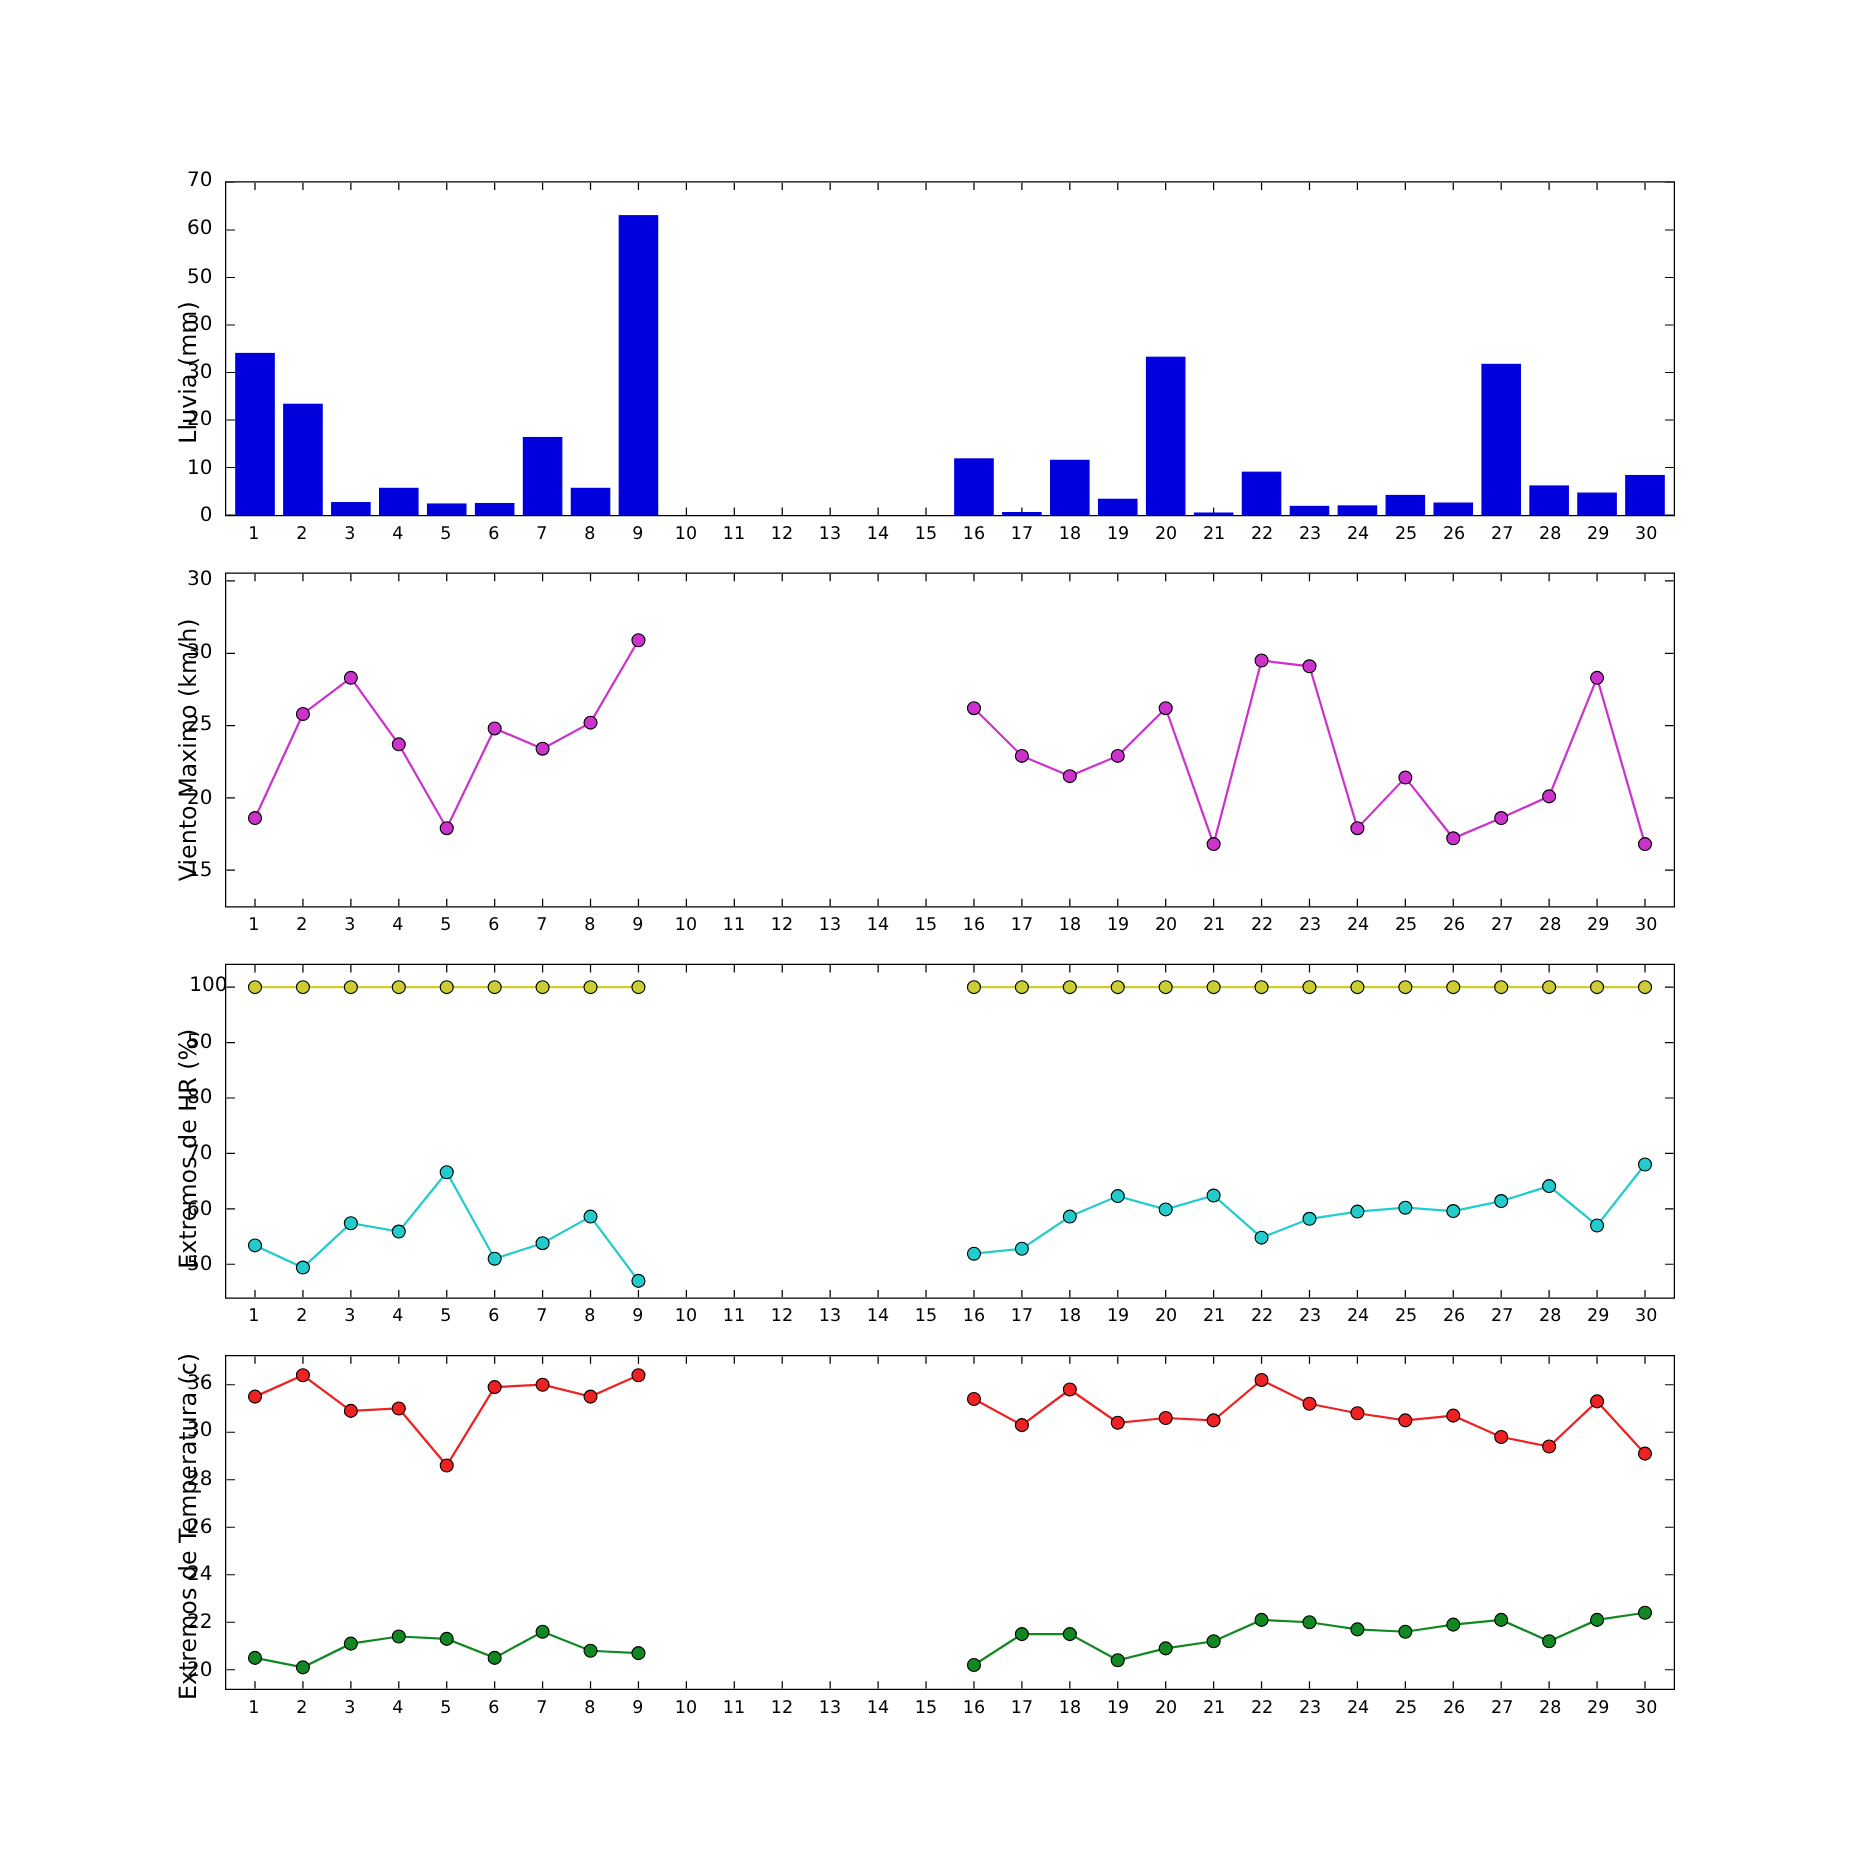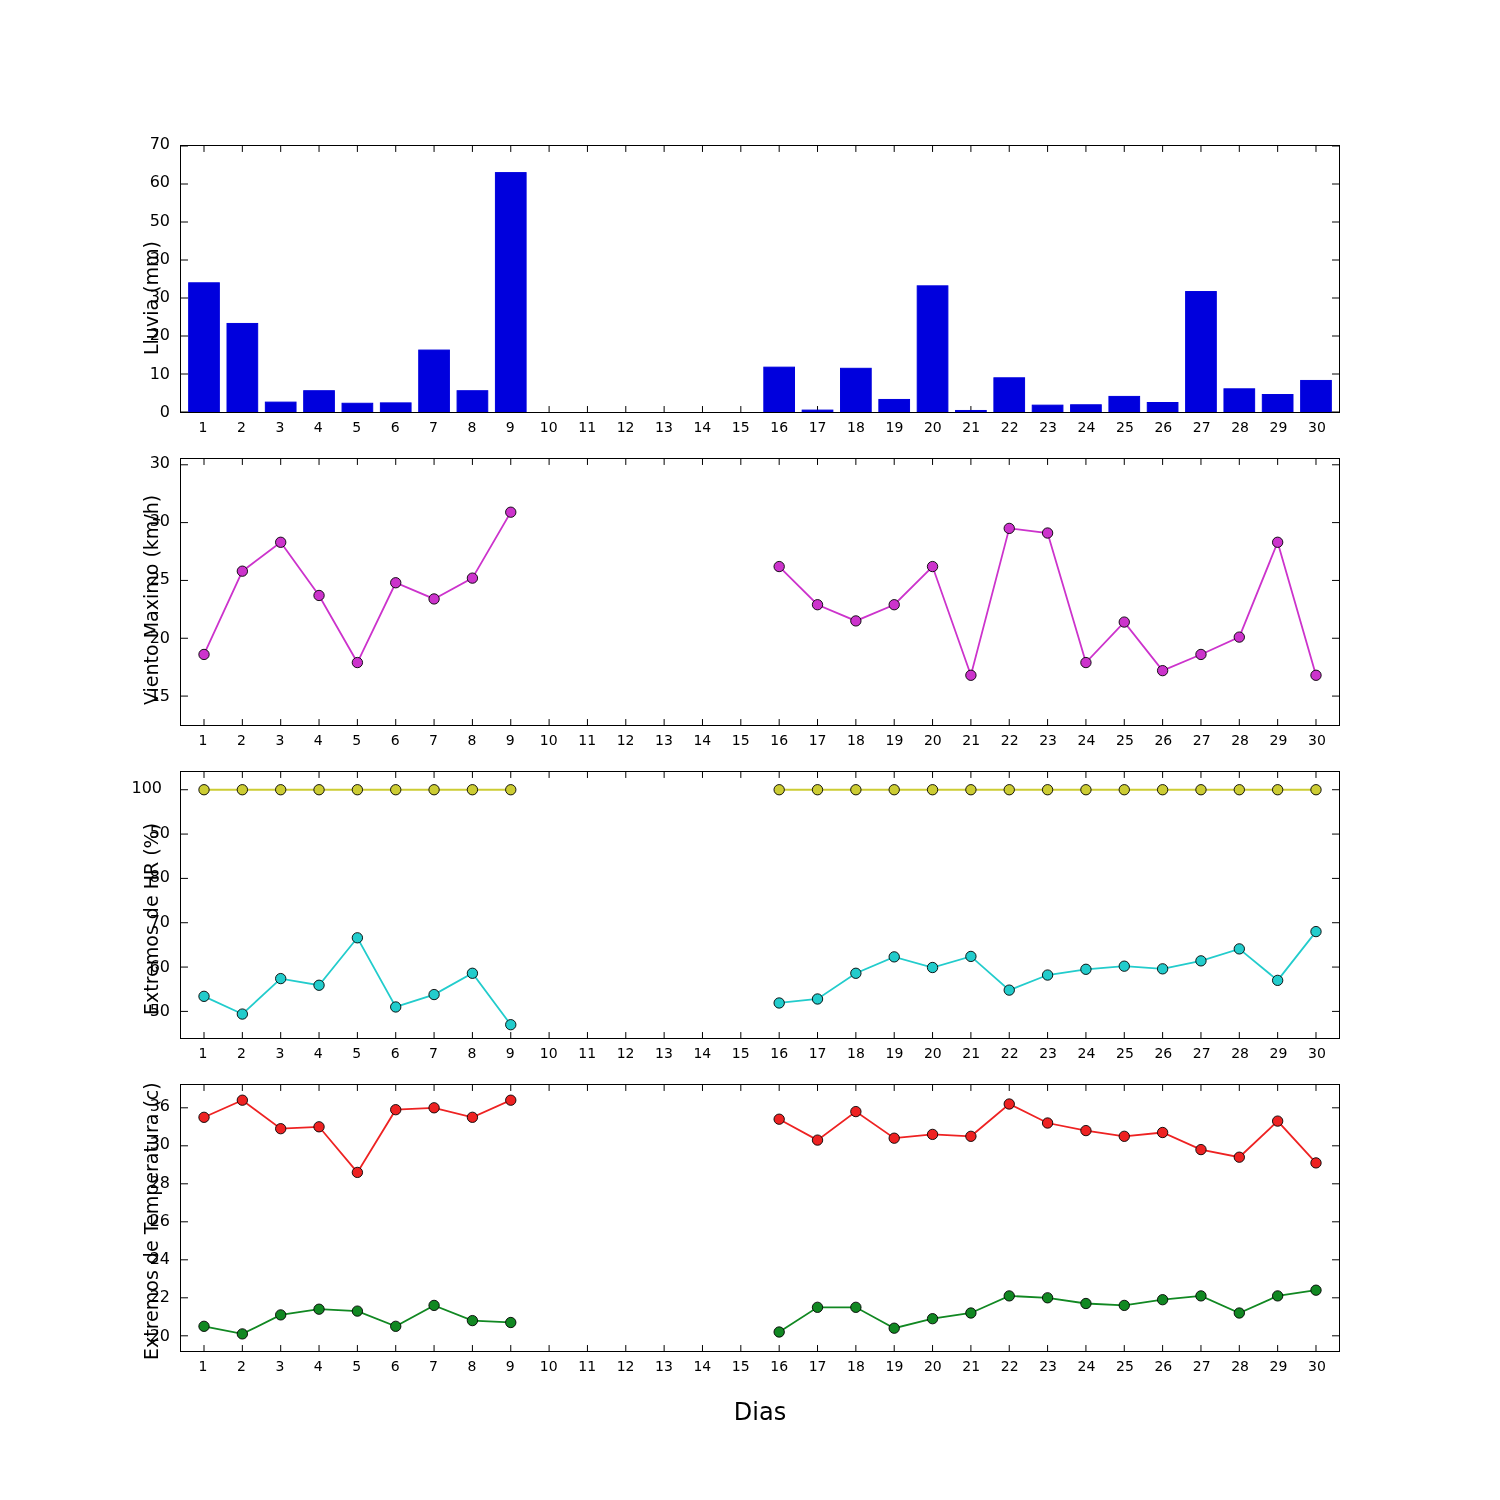--- a/index.html
+++ b/index.html
@@ -536,21 +536,20 @@
           <circle cx="983.3112582781457" cy="216.31428571428575" r="5.2" fill="#118822" stroke="#000" stroke-width="0.9"></circle>
           <circle cx="1021.7218543046357" cy="212.48571428571427" r="5.2" fill="#118822" stroke="#000" stroke-width="0.9"></circle>
           <circle cx="1060.132450331126" cy="229.71428571428572" r="5.2" fill="#118822" stroke="#000" stroke-width="0.9"></circle>
           <circle cx="1098.5430463576158" cy="212.48571428571427" r="5.2" fill="#118822" stroke="#000" stroke-width="0.9"></circle>
           <circle cx="1136.953642384106" cy="206.7428571428572" r="5.2" fill="#118822" stroke="#000" stroke-width="0.9"></circle>
         </svg>
     </div>
   </div>
   <div class="ylabel" style="left:140px;top:1360px;">Extremos de Temperatura (c)</div>
 
-  <div class="xlabel" style="left:180px;top:1398px;width:1160px;">Dias</div>
 
 <div class="ytick" style="left: 118px; top: 402px; width: 52px;">0</div>
     <div class="ytick" style="left: 118px; top: 363.714px; width: 52px;">10</div>
     <div class="ytick" style="left: 118px; top: 325.429px; width: 52px;">20</div>
     <div class="ytick" style="left: 118px; top: 287.143px; width: 52px;">30</div>
     <div class="ytick" style="left: 118px; top: 248.857px; width: 52px;">30</div>
     <div class="ytick" style="left: 118px; top: 210.571px; width: 52px;">50</div>
     <div class="ytick" style="left: 118px; top: 172.286px; width: 52px;">60</div>
     <div class="ytick" style="left: 118px; top: 134px; width: 52px;">70</div>
     <div class="xtick" style="left: 188.046px; top: 419px; width: 30px;">1</div>
@@ -616,21 +615,21 @@
     <div class="xtick" style="left: 1148.31px; top: 732px; width: 30px;">26</div>
     <div class="xtick" style="left: 1186.72px; top: 732px; width: 30px;">27</div>
     <div class="xtick" style="left: 1225.13px; top: 732px; width: 30px;">28</div>
     <div class="xtick" style="left: 1263.54px; top: 732px; width: 30px;">29</div>
     <div class="xtick" style="left: 1301.95px; top: 732px; width: 30px;">30</div>
     <div class="ytick" style="left: 118px; top: 1001.2px; width: 52px;">50</div>
     <div class="ytick" style="left: 118px; top: 956.533px; width: 52px;">60</div>
     <div class="ytick" style="left: 118px; top: 911.867px; width: 52px;">70</div>
     <div class="ytick" style="left: 118px; top: 867.2px; width: 52px;">80</div>
     <div class="ytick" style="left: 118px; top: 822.533px; width: 52px;">50</div>
-    <div class="ytick" style="left: 110px; top: 777.867px; width: 52px; text-align: right;">100</div>
+    <div class="ytick" style="left: 130px; top: 777.867px; width: 52px; text-align: right;">100</div>
     <div class="xtick" style="left: 188.046px; top: 1045px; width: 30px;">1</div>
     <div class="xtick" style="left: 226.457px; top: 1045px; width: 30px;">2</div>
     <div class="xtick" style="left: 264.868px; top: 1045px; width: 30px;">3</div>
     <div class="xtick" style="left: 303.278px; top: 1045px; width: 30px;">4</div>
     <div class="xtick" style="left: 341.689px; top: 1045px; width: 30px;">5</div>
     <div class="xtick" style="left: 380.099px; top: 1045px; width: 30px;">6</div>
     <div class="xtick" style="left: 418.51px; top: 1045px; width: 30px;">7</div>
     <div class="xtick" style="left: 456.921px; top: 1045px; width: 30px;">8</div>
     <div class="xtick" style="left: 495.331px; top: 1045px; width: 30px;">9</div>
     <div class="xtick" style="left: 533.742px; top: 1045px; width: 30px;">10</div>

